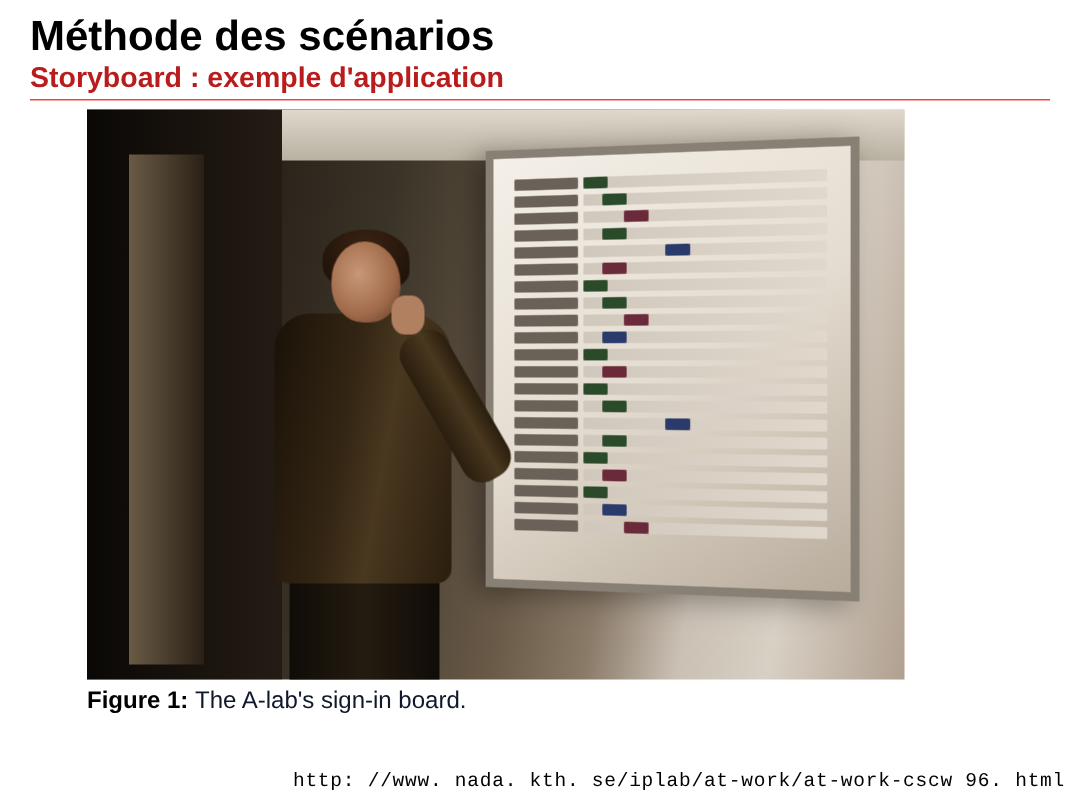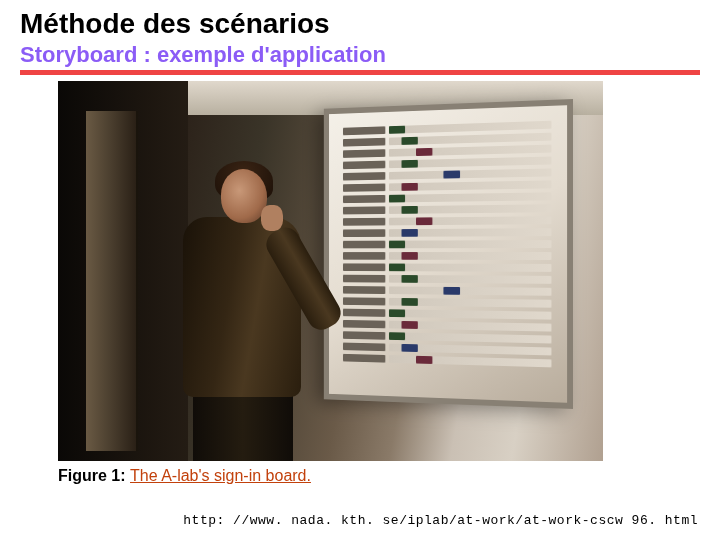--- a/index.html
+++ b/index.html
@@ -16,24 +16,24 @@
     height: 100%;
     padding: 8px 20px 0 20px;
   }
   .title {
     font-size: 28px;
     font-weight: bold;
     color: #000;
     margin-bottom: 2px;
   }
   .subtitle {
-    font-size: 22px;
+    font-size: 19px;
     font-weight: bold;
-    color: #8b5cf6;
-    border-bottom: 5px solid #ef4444;
+    color: #b91c1c;
+    border-bottom: 1px solid #ef4444;
     padding-bottom: 2px;
     margin-bottom: 6px;
   }
   .image-area {
     margin-left: 38px;
     width: 545px;
     height: 380px;
     background: linear-gradient(100deg, #1a1410 0%, #2a2018 20%, #3a3428 35%, #6a5a48 55%, #8a7a68 65%, #cac0b4 75%, #d8d0c4 85%, #b0a090 100%);
     position: relative;
     overflow: hidden;
@@ -151,25 +151,25 @@
     background: linear-gradient(180deg, #e0d8cc 0%, #b8b0a0 100%);
   }
 
   .caption {
     margin-left: 38px;
     margin-top: 6px;
     font-size: 16px;
     color: #000;
   }
   .caption .fig-label { font-weight: bold; }
-  .caption .fig-link { text-decoration: underline; color: #c2410c; }
+  .caption .fig-link { color: #0f172a; }
 
   .source-url {
     position: absolute;
-    right: 22px;
+    right: 10px;
     bottom: 12px;
     font-family: "Courier New", monospace;
     font-size: 13px;
     letter-spacing: 0.5px;
     color: #000;
     margin-top: 29px;
   }
 </style>
 </head>
 <body>

